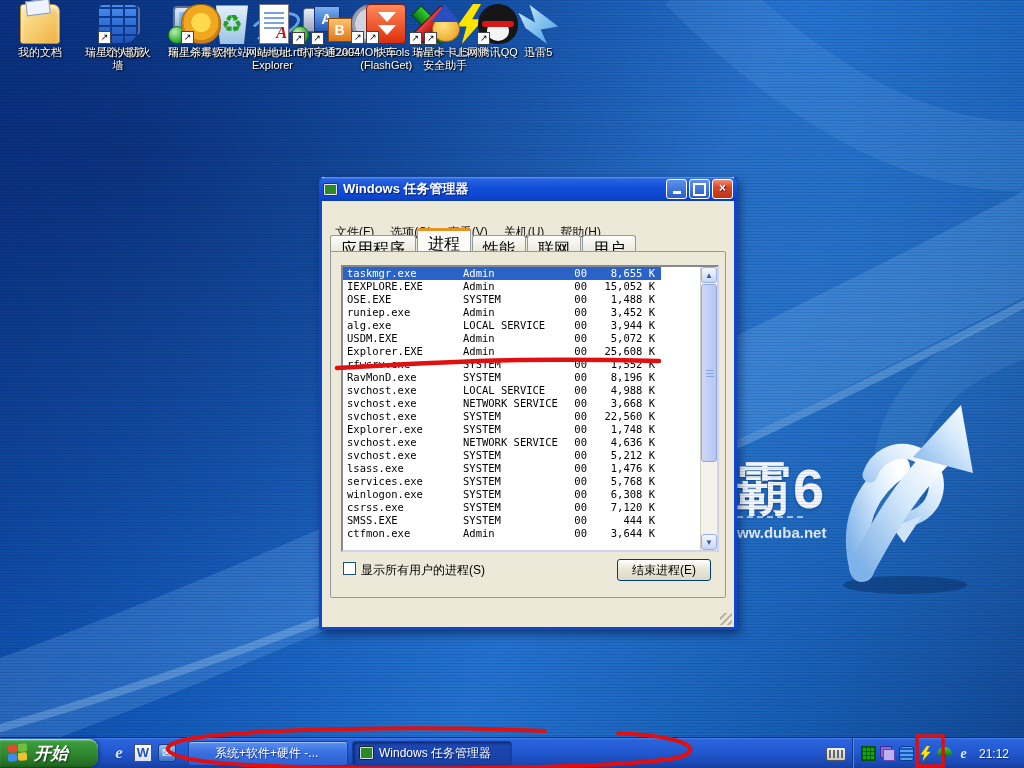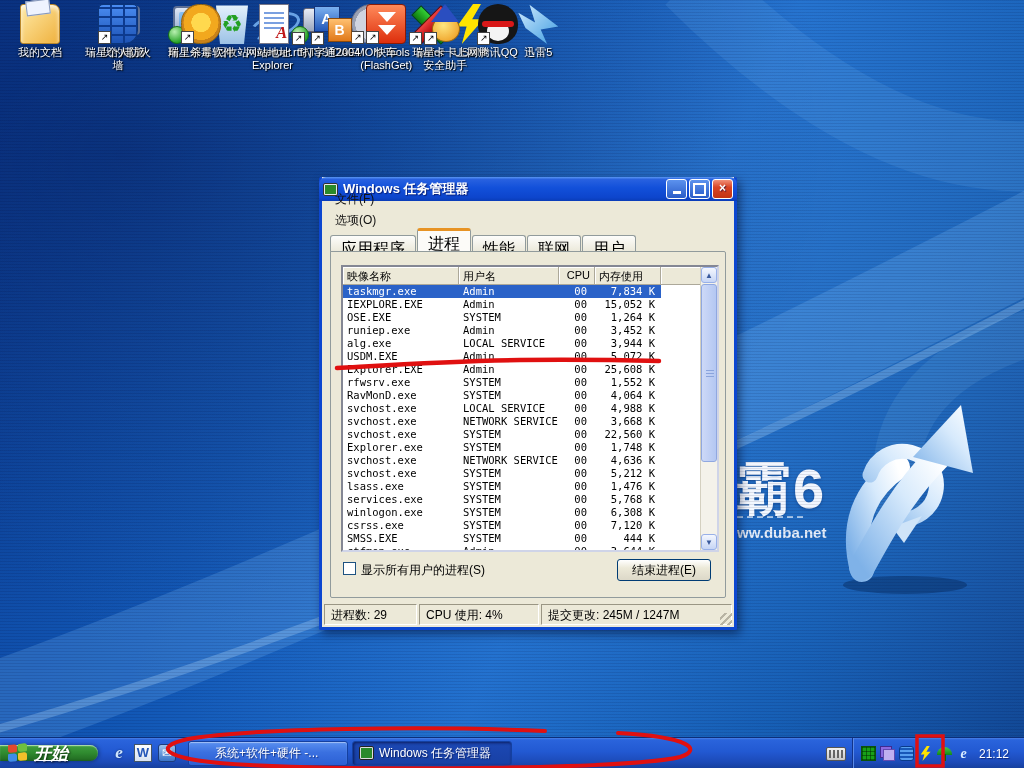--- a/index.html
+++ b/index.html
@@ -83,21 +83,21 @@
     display:flex; align-items:center; padding:0 4px; color:#fff; font-weight:bold; font-size:13px;
     text-shadow:1px 1px 1px rgba(0,0,60,.6); }
   .tm-title-icon { width:15px; height:13px; background:#e8e8e8; border:1px solid #333; border-radius:2px; margin-right:5px; position:relative; }
   .tm-title-icon::before { content:''; position:absolute; inset:1px; background:#2a8a2a; }
   .tb-buttons { margin-left:auto; display:flex; gap:2px; }
   .tb-btn { width:21px; height:20px; border-radius:3px; border:1px solid #fff; font-size:12px; line-height:17px; text-align:center; color:#fff; cursor:pointer; }
   .tb-min,.tb-max { background:linear-gradient(#5c92ee,#2a5cc8); }
   .tb-min::after { content:''; display:inline-block; width:8px; height:3px; background:#fff; margin-top:11px; }
   .tb-max::after { content:''; display:inline-block; width:9px; height:9px; border:2px solid #fff; margin-top:3px; }
   .tb-close { background:linear-gradient(#f09078,#d84426 40%,#c23312); font-weight:bold; }
-  .menubar { position:absolute; left:0; top:11px; right:0; height:21px; display:flex; gap:2px; padding:2px 6px; font-size:12px; color:#111;flex-direction:column; }
+  .menubar { position:absolute; left:0; top:44px; right:0; height:21px; display:flex; gap:2px; padding:2px 6px; font-size:12px; color:#111; }
   .menu-item { padding:1px 7px; cursor:pointer; }
   .tabstrip { position:absolute; left:8px; top:53px; right:8px; height:22px; display:flex; align-items:flex-end; font-size:16px; }
   .tab { padding:3px 10px 2px; border:1px solid #919b9c; border-bottom:none; border-radius:3px 3px 0 0;
     background:linear-gradient(#fdfdfb,#e8e5d4); margin-right:1px; cursor:pointer; position:relative; top:2px; height:19px; }
   .tab.active { background:#fcfbf8; border-top:3px solid #e79324; top:-1px; height:23px; z-index:2; font-weight:normal; }
   .tab-page { position:absolute; left:8px; top:74px; right:8px; height:347px; border:1px solid #919b9c; background:#ece9d8; border-radius:0 2px 2px 2px; }
 
   .plist { position:absolute; left:10px; top:13px; width:378px; height:287px; background:#fff; border:2px inset #cfd4e8; overflow:hidden; }
   .phead { display:flex; height:18px; background:#ece9d8; font-size:11px; }
   .ph-cell { border-right:1px solid #aca899; border-bottom:1px solid #aca899; box-shadow:inset 1px 1px 0 #fff; padding:2px 4px; cursor:pointer; }
@@ -126,25 +126,25 @@
   .statusbar { position:absolute; left:2px; right:2px; bottom:2px; height:21px; display:flex; gap:2px; font-size:12px; }
   .status-panel { border:1px solid; border-color:#9a9684 #fff #fff #9a9684; padding:2px 6px; background:#ece9d8; white-space:nowrap; }
   .sp1 { width:93px; } .sp2 { width:120px; } .sp3 { flex:1; }
   .grip { position:absolute; right:2px; bottom:2px; width:12px; height:12px;
     background:repeating-linear-gradient(135deg, transparent 0 3px, #b8b4a4 3px 5px); }
 
   
   .taskbar { position:absolute; left:0; bottom:0; width:1024px; height:31px; z-index:20;
     background:linear-gradient(180deg,#4b82e8 0%,#2a64dc 6%,#2259d2 45%,#1c4ab8 80%,#16409e 100%);
     border-top:1px solid #0c2f7a; display:flex; align-items:center; }
-  .start-btn { width:98px; height:16px; border-radius:0 9px 9px 0; cursor:pointer;
+  .start-btn { width:98px; height:28px; border-radius:0 9px 9px 0; cursor:pointer;
     background:linear-gradient(180deg,#6cc26c 0%,#3c9a3c 12%,#2f8a2f 50%,#247024 88%,#1c5c1c 100%);
     box-shadow:1px 0 4px rgba(0,0,0,.4), inset 0 1px 1px rgba(255,255,255,.5);
     display:flex; align-items:center; gap:6px; padding-left:8px;
-    color:#fff; font-size:17px; font-weight:bold; font-style:italic; text-shadow:1px 1px 2px rgba(0,0,0,.6);text-decoration:underline; }
+    color:#fff; font-size:17px; font-weight:bold; font-style:italic; text-shadow:1px 1px 2px rgba(0,0,0,.6); }
   .win-flag { width:20px; height:18px; display:grid; grid-template-columns:9px 9px; grid-template-rows:8px 8px; gap:1px; transform:skewY(-6deg); }
   .win-flag i { border-radius:1px 3px 1px 3px; }
   .win-flag i:nth-child(1){background:#e24a2e;} .win-flag i:nth-child(2){background:#6fc040;}
   .win-flag i:nth-child(3){background:#3f8ce8;} .win-flag i:nth-child(4){background:#f2c02a;}
   .quick-launch { display:flex; align-items:center; gap:6px; padding:0 8px 0 12px; }
   .ql-icon { width:18px; height:18px; cursor:pointer; }
   .ql-ie { font:italic bold 17px "Liberation Serif",serif; color:#cfe6ff; text-shadow:0 0 2px #0a2a6a; text-align:center; line-height:18px; }
   .ql-word { background:linear-gradient(#fdfdfd,#d8e2f2); border:1px solid #456; color:#2456b8; font-weight:bold; font-size:13px; text-align:center; line-height:16px; }
   .ql-oe { background:linear-gradient(#9cc4ee,#3a74c8); border:1px solid #1c3c7c; border-radius:3px; position:relative; }
   .ql-oe::after { content:'✉'; position:absolute; inset:0; color:#fff; font-size:12px; line-height:17px; text-align:center; }
@@ -368,50 +368,43 @@
   </div>
   <div class="tabstrip">
     <span class="tab">应用程序</span>
     <span class="tab active">进程</span>
     <span class="tab">性能</span>
     <span class="tab">联网</span>
     <span class="tab">用户</span>
   </div>
   <div class="tab-page">
     <div class="plist">
-      <div class="phead">
-        <span class="ph-cell" style="width:116px">映像名称</span>
-        <span class="ph-cell" style="width:100px">用户名</span>
-        <span class="ph-cell" style="width:36px;text-align:right">CPU</span>
-        <span class="ph-cell" style="width:66px">内存使用</span>
-        <span class="ph-cell" style="flex:1"></span>
-      </div>
       <div class="rows">
 
           <div class="prow selected">
             <span class="cell c-name">taskmgr.exe</span>
             <span class="cell c-user">Admin</span>
             <span class="cell c-cpu">00</span>
-            <span class="cell c-mem">7,834 K</span>
+            <span class="cell c-mem">8,655 K</span>
             <span class="c-fill" style="flex:1"></span>
           </div>
 
           <div class="prow">
             <span class="cell c-name">IEXPLORE.EXE</span>
             <span class="cell c-user">Admin</span>
             <span class="cell c-cpu">00</span>
             <span class="cell c-mem">15,052 K</span>
             <span class="c-fill" style="flex:1"></span>
           </div>
 
           <div class="prow">
             <span class="cell c-name">OSE.EXE</span>
             <span class="cell c-user">SYSTEM</span>
             <span class="cell c-cpu">00</span>
-            <span class="cell c-mem">1,264 K</span>
+            <span class="cell c-mem">1,488 K</span>
             <span class="c-fill" style="flex:1"></span>
           </div>
 
           <div class="prow">
             <span class="cell c-name">runiep.exe</span>
             <span class="cell c-user">Admin</span>
             <span class="cell c-cpu">00</span>
             <span class="cell c-mem">3,452 K</span>
             <span class="c-fill" style="flex:1"></span>
           </div>
@@ -445,21 +438,21 @@
             <span class="cell c-user">SYSTEM</span>
             <span class="cell c-cpu">00</span>
             <span class="cell c-mem">1,552 K</span>
             <span class="c-fill" style="flex:1"></span>
           </div>
 
           <div class="prow">
             <span class="cell c-name">RavMonD.exe</span>
             <span class="cell c-user">SYSTEM</span>
             <span class="cell c-cpu">00</span>
-            <span class="cell c-mem">4,064 K</span>
+            <span class="cell c-mem">8,196 K</span>
             <span class="c-fill" style="flex:1"></span>
           </div>
 
           <div class="prow">
             <span class="cell c-name">svchost.exe</span>
             <span class="cell c-user">LOCAL SERVICE</span>
             <span class="cell c-cpu">00</span>
             <span class="cell c-mem">4,988 K</span>
             <span class="c-fill" style="flex:1"></span>
           </div>
@@ -556,25 +549,20 @@
         <span class="sc-btn sc-up">▲</span>
         <span class="sc-thumb"></span>
         <span class="sc-btn sc-down">▼</span>
       </div>
     </div>
     <div class="show-all">
       <span class="checkbox"></span>
       <span>显示所有用户的进程(S)</span>
     </div>
     <div class="end-btn">结束进程(E)</div>
-  </div>
-  <div class="statusbar">
-    <span class="status-panel sp1">进程数: 29</span>
-    <span class="status-panel sp2">CPU 使用: 4%</span>
-    <span class="status-panel sp3">提交更改: 245M / 1247M</span>
   </div>
   <div class="grip"></div>
 </div>
 
 <div class="taskbar">
   <div class="start-btn">
     <span class="win-flag">
         <i></i>
         <i></i>
         <i></i>

